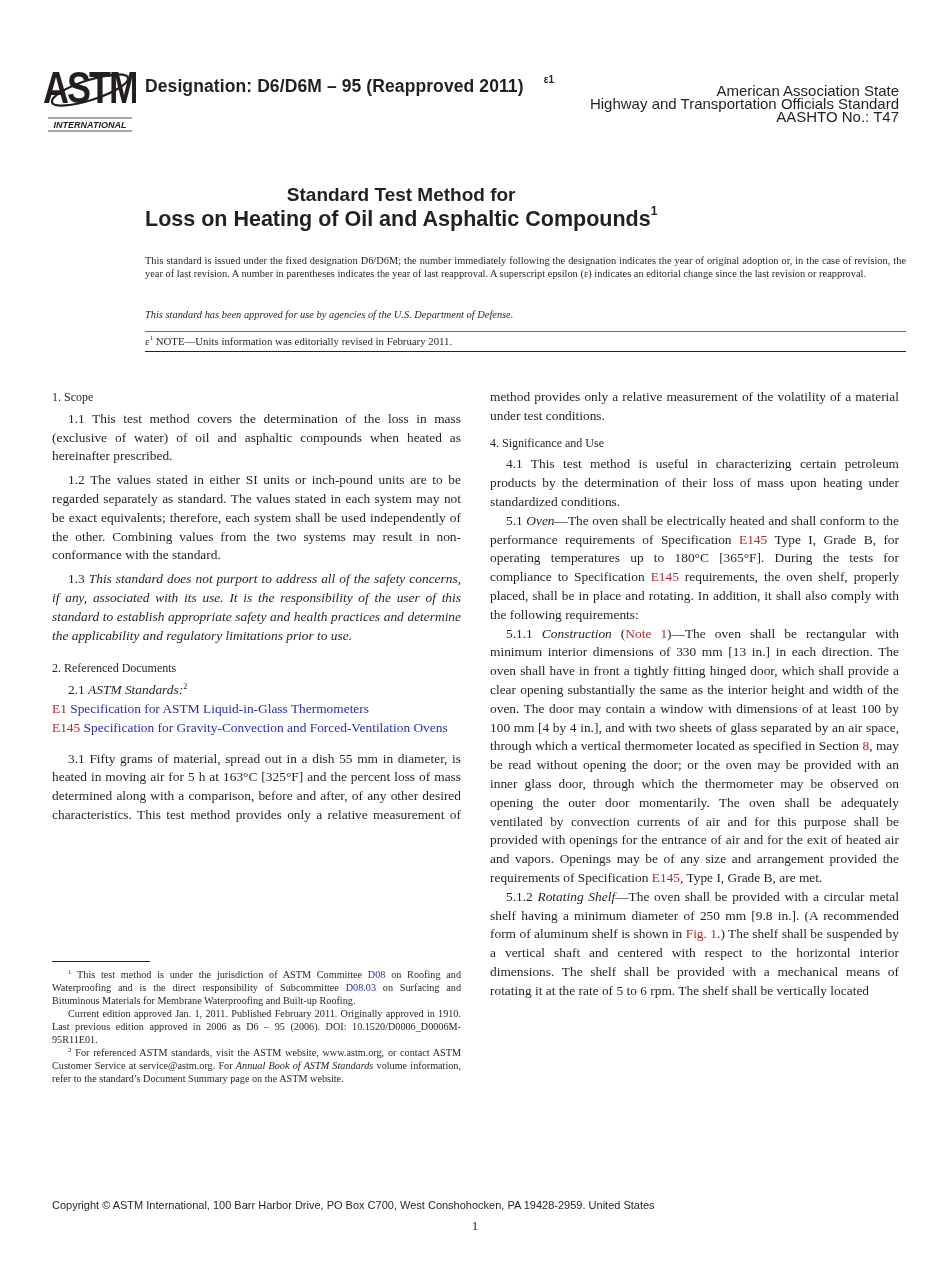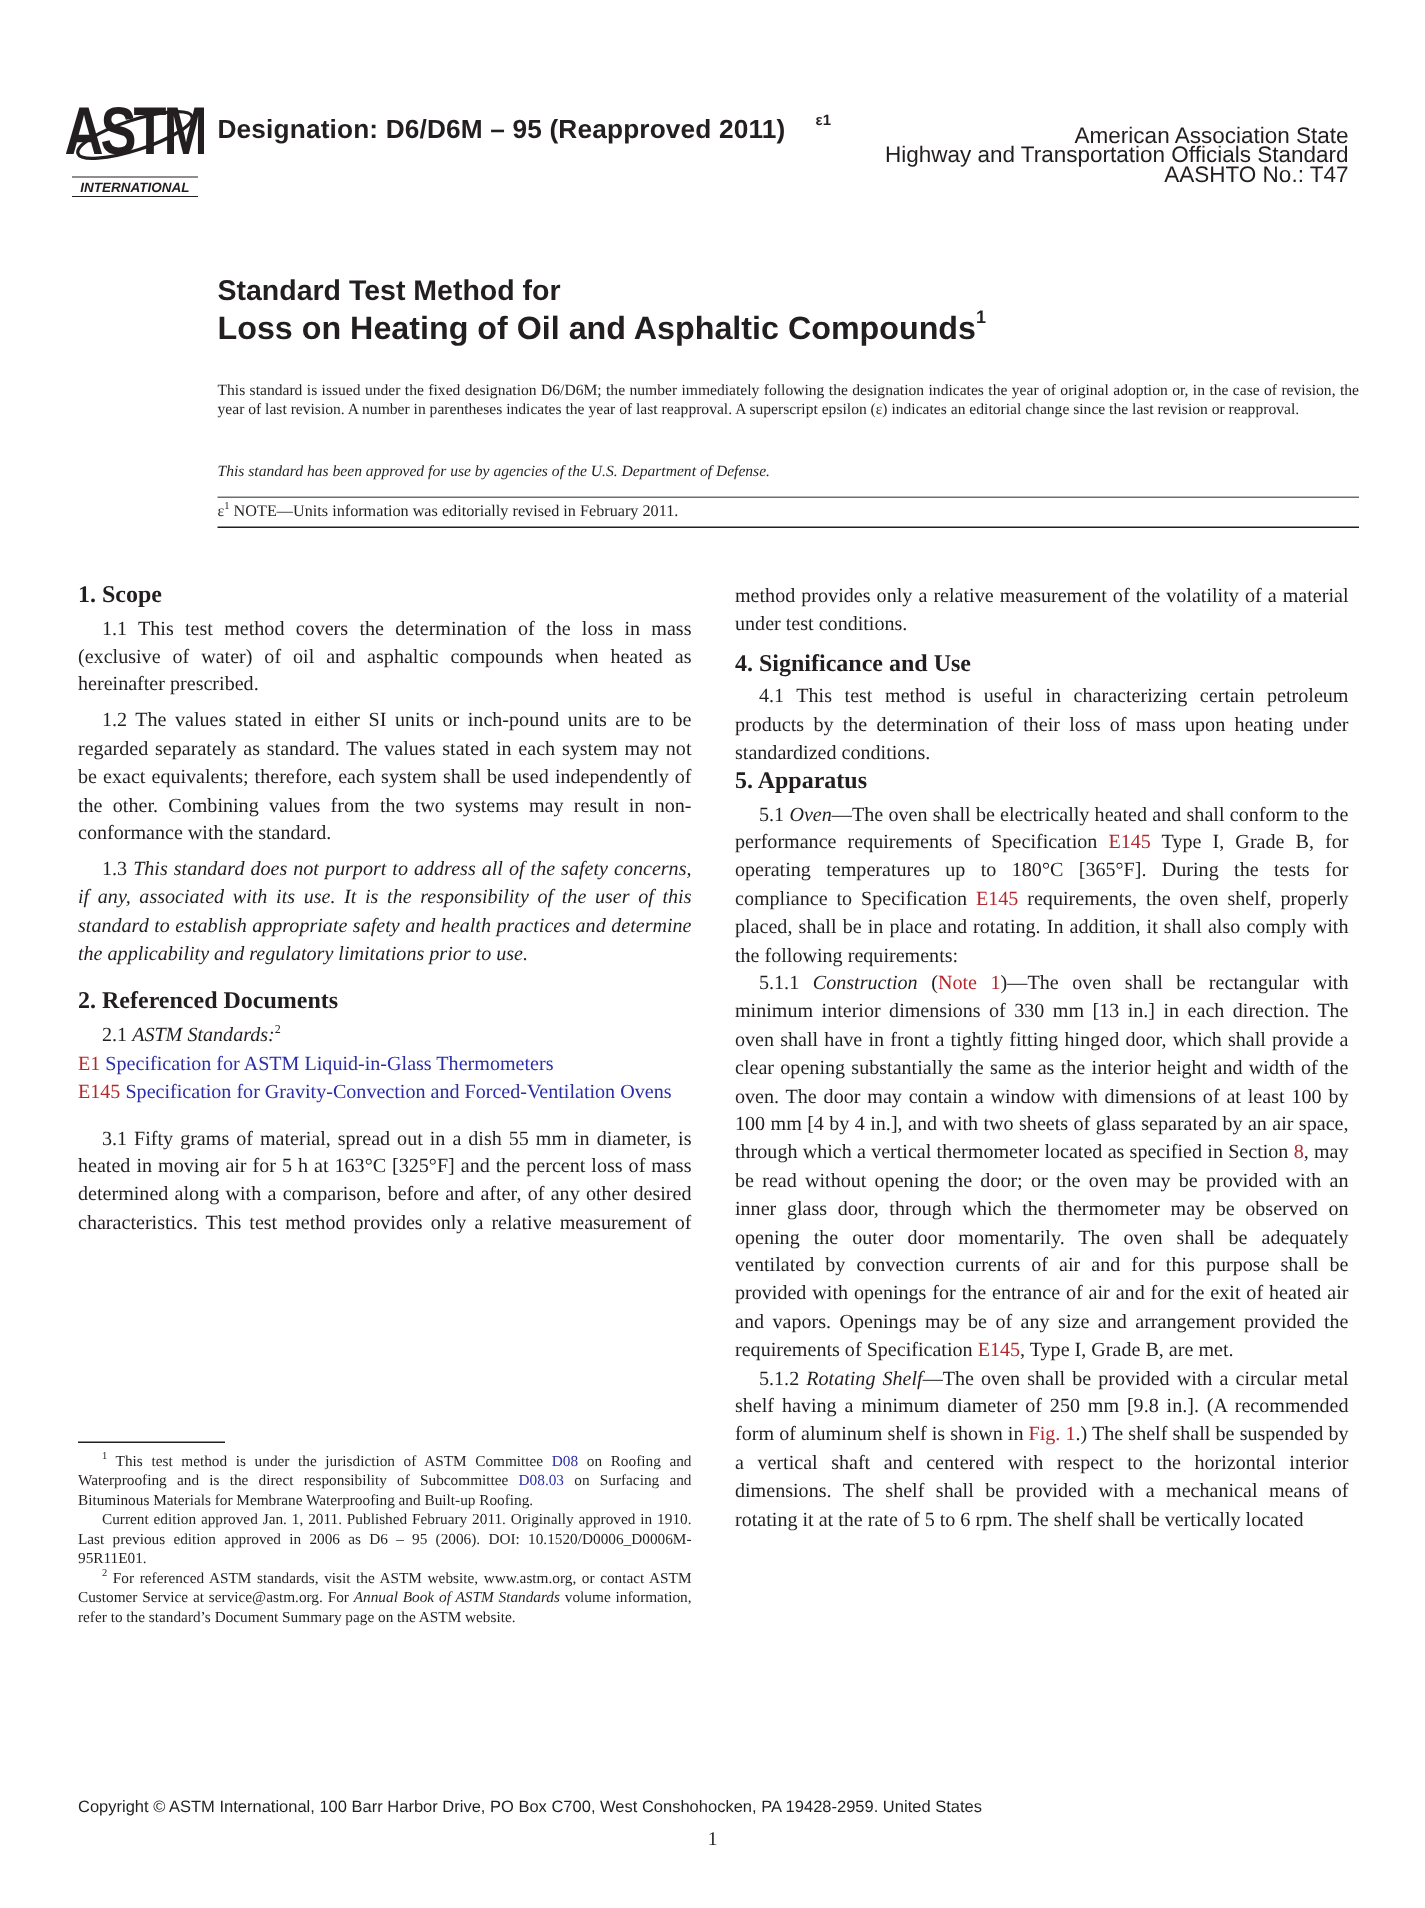--- a/index.html
+++ b/index.html
@@ -5,35 +5,35 @@
     * { margin: 0; padding: 0; box-sizing: border-box; }
     html, body { width: 950px; height: 1272px; background: #ffffff; overflow: hidden; }
     body { position: relative; font-family: "Liberation Serif", serif; color: #231f20; }
 
     .logo { position: absolute; left: 44px; top: 58px; width: 92px; height: 76px; }
     .designation { position: absolute; left: 145px; top: 76px; font-family: "Liberation Sans", sans-serif; font-weight: bold; font-size: 17.5px; color: #231f20; letter-spacing: 0.1px; }
     .designation sup { font-size: 10px; position: relative; top: -2px; padding-left: 20px; }
 
     .aashto { position: absolute; right: 51px; top: 84px; font-family: "Liberation Sans", sans-serif; font-size: 15px; line-height: 13px; text-align: right; color: #231f20; }
 
-    .title-block { position: absolute; left: 145px; top: 184px; font-family: "Liberation Sans", sans-serif; font-weight: bold; color: #231f20; }
+    .title-block { position: absolute; left: 145px; top: 184px; font-family: "Liberation Sans", sans-serif; font-weight: bold; color: #231f20; text-align: center; }
     .title-line1 { font-size: 19px; line-height: 22px; }
     .title-line2 { font-size: 21.5px; line-height: 26px; }
     .title-line2 sup { font-size: 12px; position: relative; top: -3px; }
 
     .preamble { position: absolute; left: 145px; top: 254px; width: 761px; font-size: 10.4px; line-height: 13.2px; text-align: justify; }
     .dod { position: absolute; left: 145px; top: 309px; font-size: 10.4px; font-style: italic; }
     .note-box { position: absolute; left: 145px; top: 331px; width: 761px; border-top: 1.5px solid #6d6e70; border-bottom: 1.5px solid #231f20; padding: 3px 0 3px 0; font-size: 10.8px; height: 21px; }
     .note-box sup { font-size: 7px; }
 
     .col { position: absolute; top: 388px; width: 409px; font-size: 13.4px; line-height: 18.8px; text-align: justify; }
     .col-left { left: 52px; }
     .col-right { left: 490px; }
 
-    .sec-head { font-weight: bold; font-size: 16px; margin-bottom: 3px; }
+    .sec-head { font-weight: normal; font-size: 12px; margin-bottom: 3px; }
     .para { text-indent: 16px; margin-bottom: 5px; }
     .para.tight { margin-bottom: 0; }
     .ital { font-style: italic; }
     .red { color: #b3282d; }
     .blue { color: #2b2ea8; }
 
     .refs { margin-bottom: 12px; }
     .ref-label { padding-left: 16px; }
     .ref-label sup { font-size: 8px; }
     .ref-item { text-indent: -10px; padding-left: 10px; }
@@ -97,21 +97,20 @@
   </div>
 
   <div class="para" style="height:75px;overflow:hidden;">3.1  Fifty grams of material, spread out in a dish 55 mm in diameter, is heated in moving air for 5 h at 163°C [325°F] and the percent loss of mass determined along with a comparison, before and after, of any other desired characteristics. This test method provides only a relative measurement of the volatility of a material under test conditions.</div>
 </div>
 
 <div class="col col-right">
   <div class="para" style="text-indent:0;">method provides only a relative measurement of the volatility of a material under test conditions.</div>
   <div class="sec-head" style="margin-top:8px;">4.  Significance and Use</div>
   <div class="para" style="margin-bottom:0;">4.1  This test method is useful in characterizing certain petroleum products by the determination of their loss of mass upon heating under standardized conditions.</div>
 
-  <div class="sec-head">5.  Apparatus</div>
   <div class="para tight">
     <span>5.1  </span><span class="ital">Oven</span><span>—The oven shall be electrically heated and shall conform to the performance requirements of Specification </span><span class="red">E145</span><span> Type I, Grade B, for operating temperatures up to 180°C [365°F]. During the tests for compliance to Specification </span><span class="red">E145</span><span> requirements, the oven shelf, properly placed, shall be in place and rotating. In addition, it shall also comply with the following requirements:</span>
   </div>
   <div class="para tight">
     <span>5.1.1  </span><span class="ital">Construction</span><span> (</span><span class="red">Note 1</span><span>)—The oven shall be rectangular with minimum interior dimensions of 330 mm [13 in.] in each direction. The oven shall have in front a tightly fitting hinged door, which shall provide a clear opening substantially the same as the interior height and width of the oven. The door may contain a window with dimensions of at least 100 by 100 mm [4 by 4 in.], and with two sheets of glass separated by an air space, through which a vertical thermometer located as specified in Section </span><span class="red">8</span><span>, may be read without opening the door; or the oven may be provided with an inner glass door, through which the thermometer may be observed on opening the outer door momentarily. The oven shall be adequately ventilated by convection currents of air and for this purpose shall be provided with openings for the entrance of air and for the exit of heated air and vapors. Openings may be of any size and arrangement provided the requirements of Specification </span><span class="red">E145</span><span>, Type I, Grade B, are met.</span>
   </div>
   <div class="para tight">
     <span>5.1.2  </span><span class="ital">Rotating Shelf</span><span>—The oven shall be provided with a circular metal shelf having a minimum diameter of 250 mm [9.8 in.]. (A recommended form of aluminum shelf is shown in </span><span class="red">Fig. 1</span><span>.) The shelf shall be suspended by a vertical shaft and centered with respect to the horizontal interior dimensions. The shelf shall be provided with a mechanical means of rotating it at the rate of 5 to 6 rpm. The shelf shall be vertically located</span>
   </div>
 </div>

